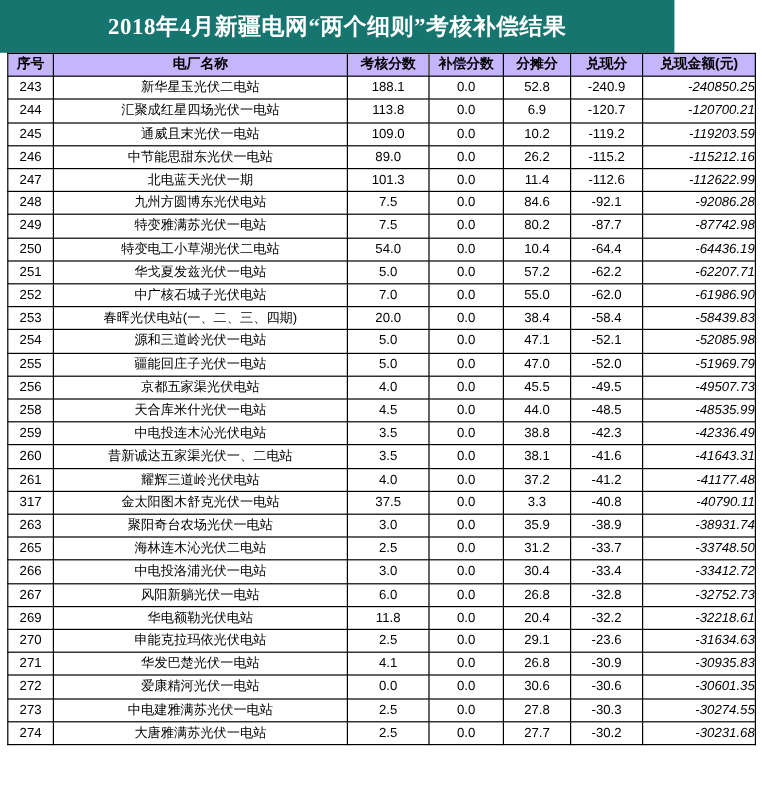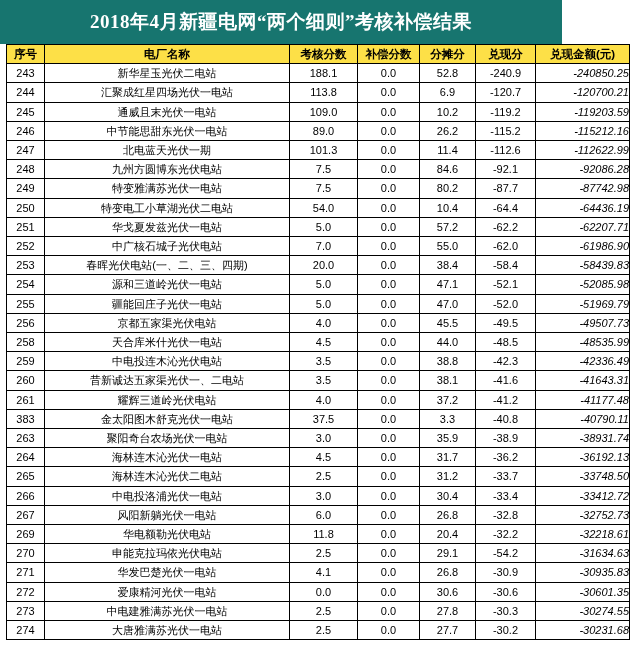--- a/index.html
+++ b/index.html
@@ -55,21 +55,21 @@
     line-height: 18.2px;
     overflow: hidden;
     white-space: nowrap;
   }
   thead th {
     font-weight: bold;
     text-align: center;
     font-size: 11.5px;
     height: 22px;
     line-height: 22px;
-    background: #fde047;
+    background: #c4b5fd;
   }
   td.c-idx { text-align: center; }
   td.c-name { text-align: center; }
   td.c-num { text-align: center; }
   td.c-amt { text-align: right; padding-right: 6px; font-style: italic; }
   col.w-idx { width: 38px; }
   col.w-name { width: 245px; }
   col.w-kh { width: 68px; }
   col.w-bc { width: 62px; }
   col.w-fd { width: 56px; }
@@ -264,47 +264,38 @@
           <tr>
             <td class="c-idx">261</td>
             <td class="c-name">耀辉三道岭光伏电站</td>
             <td class="c-num">4.0</td>
             <td class="c-num">0.0</td>
             <td class="c-num">37.2</td>
             <td class="c-num">-41.2</td>
             <td class="c-amt">-41177.48</td>
           </tr>
           <tr>
-            <td class="c-idx">383</td>
+            <td class="c-idx">317</td>
             <td class="c-name">金太阳图木舒克光伏一电站</td>
             <td class="c-num">37.5</td>
             <td class="c-num">0.0</td>
             <td class="c-num">3.3</td>
             <td class="c-num">-40.8</td>
             <td class="c-amt">-40790.11</td>
           </tr>
           <tr>
             <td class="c-idx">263</td>
             <td class="c-name">聚阳奇台农场光伏一电站</td>
             <td class="c-num">3.0</td>
             <td class="c-num">0.0</td>
             <td class="c-num">35.9</td>
             <td class="c-num">-38.9</td>
             <td class="c-amt">-38931.74</td>
           </tr>
           <tr>
-            <td class="c-idx">264</td>
-            <td class="c-name">海林连木沁光伏一电站</td>
-            <td class="c-num">4.5</td>
-            <td class="c-num">0.0</td>
-            <td class="c-num">31.7</td>
-            <td class="c-num">-36.2</td>
-            <td class="c-amt">-36192.13</td>
-          </tr>
-          <tr>
             <td class="c-idx">265</td>
             <td class="c-name">海林连木沁光伏二电站</td>
             <td class="c-num">2.5</td>
             <td class="c-num">0.0</td>
             <td class="c-num">31.2</td>
             <td class="c-num">-33.7</td>
             <td class="c-amt">-33748.50</td>
           </tr>
           <tr>
             <td class="c-idx">266</td>
@@ -332,21 +323,21 @@
             <td class="c-num">20.4</td>
             <td class="c-num">-32.2</td>
             <td class="c-amt">-32218.61</td>
           </tr>
           <tr>
             <td class="c-idx">270</td>
             <td class="c-name">申能克拉玛依光伏电站</td>
             <td class="c-num">2.5</td>
             <td class="c-num">0.0</td>
             <td class="c-num">29.1</td>
-            <td class="c-num">-54.2</td>
+            <td class="c-num">-23.6</td>
             <td class="c-amt">-31634.63</td>
           </tr>
           <tr>
             <td class="c-idx">271</td>
             <td class="c-name">华发巴楚光伏一电站</td>
             <td class="c-num">4.1</td>
             <td class="c-num">0.0</td>
             <td class="c-num">26.8</td>
             <td class="c-num">-30.9</td>
             <td class="c-amt">-30935.83</td>

